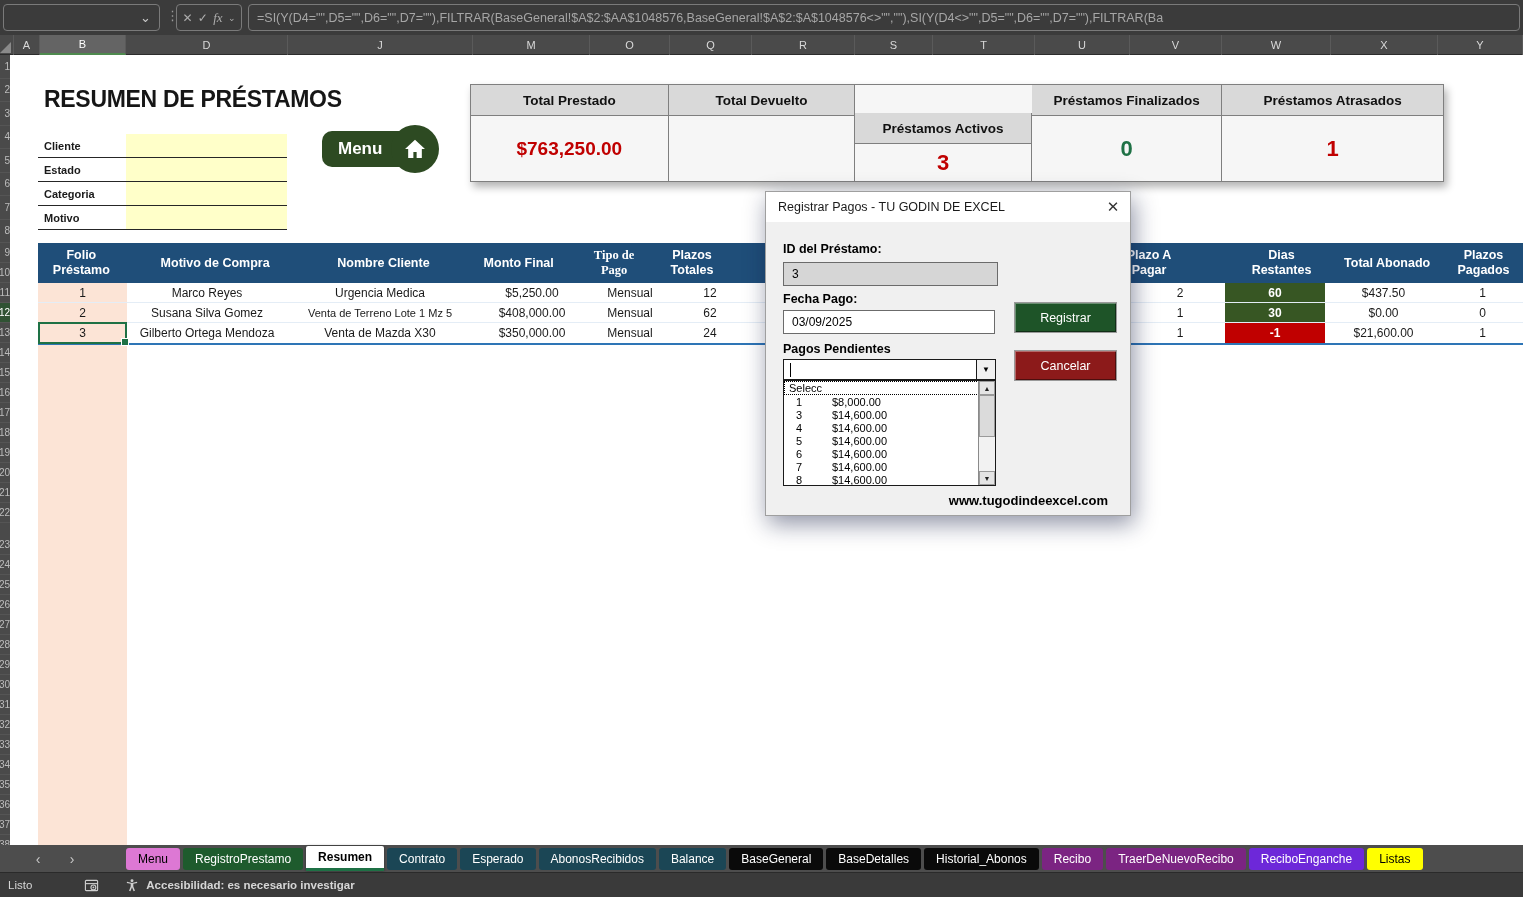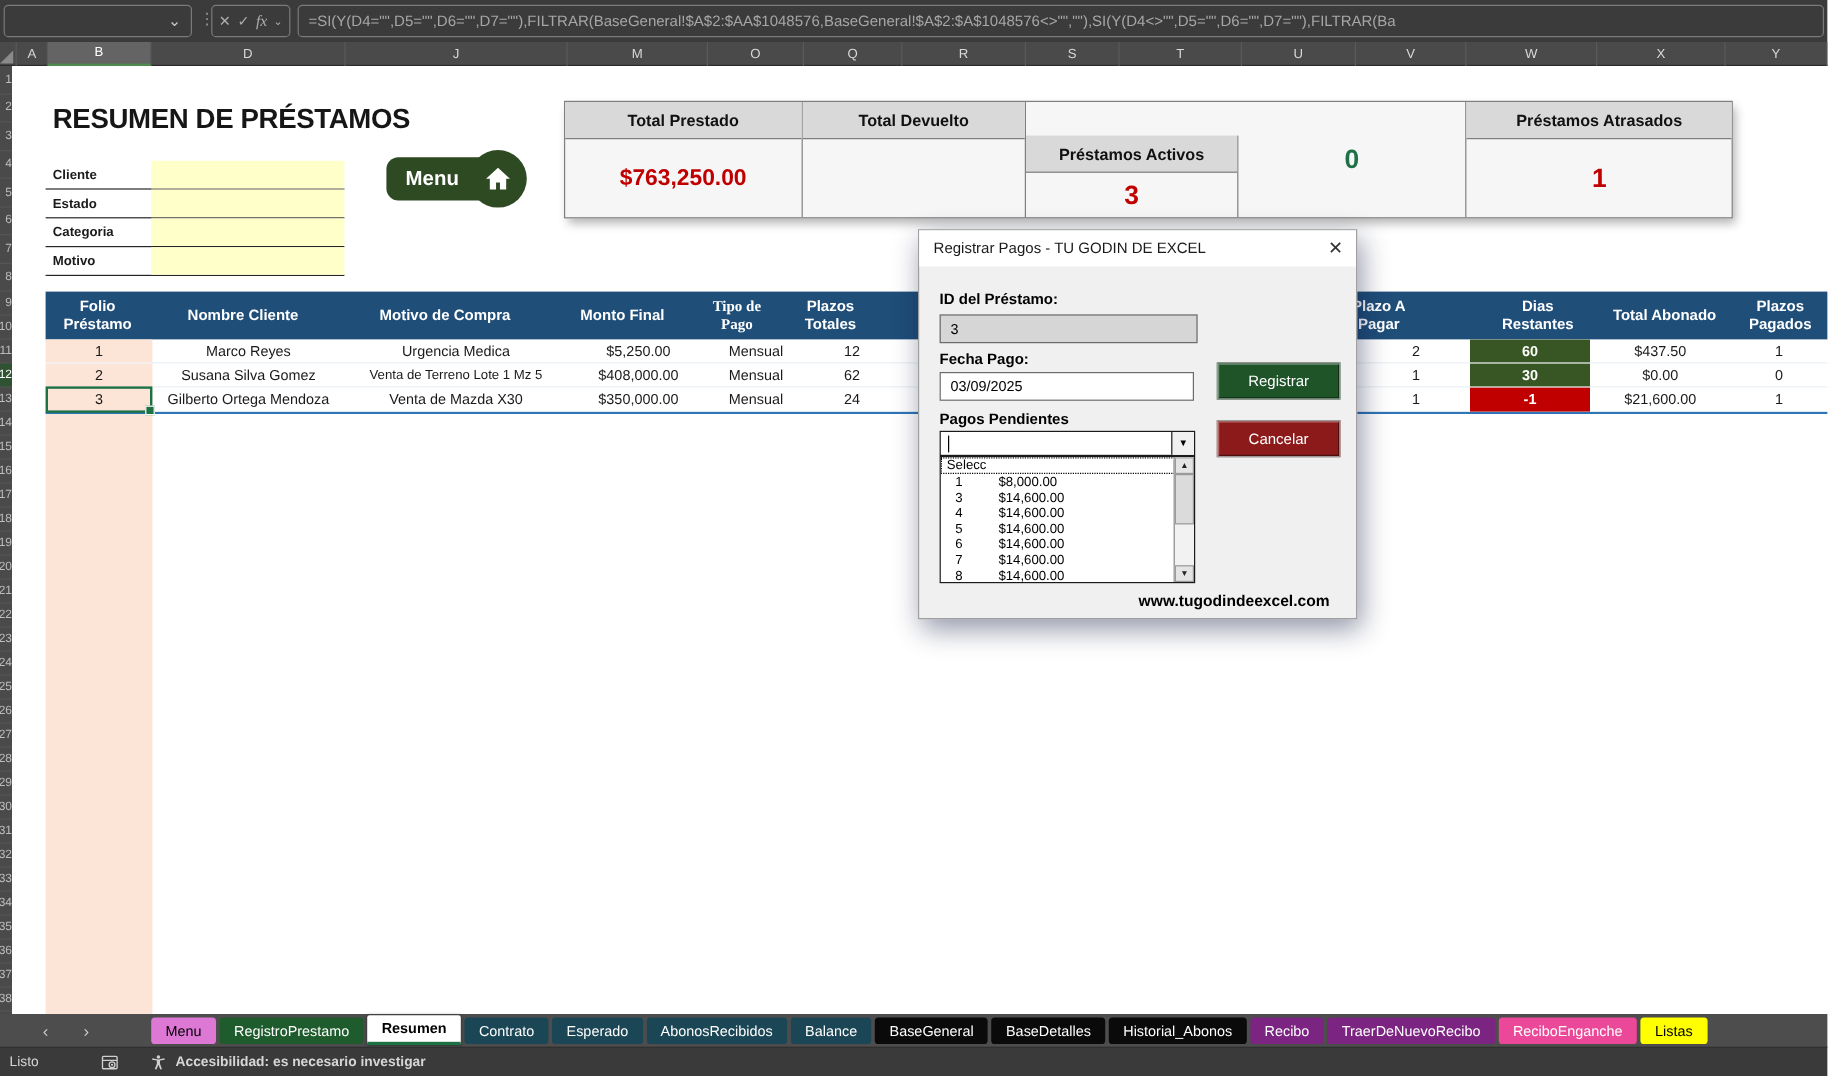--- a/index.html
+++ b/index.html
@@ -160,21 +160,21 @@
     <div class="rowcell" style="height: 20px;">13</div>
     <div class="rowcell" style="height: 20px;">14</div>
     <div class="rowcell" style="height: 20px;">15</div>
     <div class="rowcell" style="height: 20px;">16</div>
     <div class="rowcell" style="height: 20px;">17</div>
     <div class="rowcell" style="height: 20px;">18</div>
     <div class="rowcell" style="height: 20px;">19</div>
     <div class="rowcell" style="height: 20px;">20</div>
     <div class="rowcell" style="height: 20px;">21</div>
     <div class="rowcell" style="height: 20px;">22</div>
-    <div class="rowcell" style="height: 20px;">23</div>
+    <div class="rowcell" style="height: 20px; margin-top: 12px;">23</div>
     <div class="rowcell" style="height: 20px;">24</div>
     <div class="rowcell" style="height: 20px;">25</div>
     <div class="rowcell" style="height: 20px;">26</div>
     <div class="rowcell" style="height: 20px;">27</div>
     <div class="rowcell" style="height: 20px;">28</div>
     <div class="rowcell" style="height: 20px;">29</div>
     <div class="rowcell" style="height: 20px;">30</div>
     <div class="rowcell" style="height: 20px;">31</div>
     <div class="rowcell" style="height: 20px;">32</div>
     <div class="rowcell" style="height: 20px;">33</div>
@@ -221,33 +221,34 @@
       <div class="card-val" style="color: rgb(192, 0, 0);">$763,250.00</div>
     </div>
     <div class="card" style="width: 187px;">
       <div class="card-head">Total Devuelto</div>
     </div>
     <div class="card" style="width: 177px; margin-top: 28px;">
       <div class="card-head">Préstamos Activos</div>
       <div class="card-val count" style="color: rgb(192, 0, 0);">3</div>
     </div>
     <div class="card" style="width: 191px;">
+      <div class="card-head">Préstamos Finalizados</div>
       <div class="card-val count" style="color: rgb(30, 113, 69);">0</div>
     </div>
     <div class="card" style="width: 221px;">
       <div class="card-head">Préstamos Atrasados</div>
       <div class="card-val count" style="color: rgb(192, 0, 0);">1</div>
     </div>
   </div>
 
 <div class="loan-table" id="loantable">
     <div class="thead">
       <div class="th" style="width: 89px;">Folio Préstamo</div>
+      <div class="th" style="width: 186px;">Motivo de Compra</div>
       <div class="th" style="width: 160px;">Nombre Cliente</div>
-      <div class="th" style="width: 186px;">Motivo de Compra</div>
       <div class="th" style="width: 118px;">Monto Final</div>
       <div class="th" style="width: 78px; font-family: Liberation Serif, serif;">Tipo de Pago</div>
       <div class="th" style="width: 82px;">Plazos Totales</div>
       <div class="th" style="width: 384px;"></div>
       <div class="th" style="width: 90px;">Plazo A Pagar</div>
       <div class="th" style="width: 100px; margin-left: 40px;">Dias Restantes</div>
       <div class="th" style="width: 117px;">Total Abonado</div>
       <div class="th" style="width: 81px;">Plazos Pagados</div>
     </div>
     <div class="trow">
@@ -359,21 +360,21 @@
       <div class="tab active" style="background: rgb(255, 255, 255); color: rgb(0, 0, 0);">Resumen</div>
       <div class="tab" style="background: rgb(27, 70, 85); color: rgb(255, 255, 255);">Contrato</div>
       <div class="tab" style="background: rgb(27, 70, 85); color: rgb(255, 255, 255);">Esperado</div>
       <div class="tab" style="background: rgb(27, 70, 85); color: rgb(255, 255, 255);">AbonosRecibidos</div>
       <div class="tab" style="background: rgb(27, 70, 85); color: rgb(255, 255, 255);">Balance</div>
       <div class="tab" style="background: rgb(10, 10, 10); color: rgb(255, 255, 255);">BaseGeneral</div>
       <div class="tab" style="background: rgb(10, 10, 10); color: rgb(255, 255, 255);">BaseDetalles</div>
       <div class="tab" style="background: rgb(10, 10, 10); color: rgb(255, 255, 255);">Historial_Abonos</div>
       <div class="tab" style="background: rgb(123, 36, 130); color: rgb(255, 255, 255);">Recibo</div>
       <div class="tab" style="background: rgb(123, 36, 130); color: rgb(255, 255, 255);">TraerDeNuevoRecibo</div>
-      <div class="tab" style="background: #ec4899; color: rgb(255, 255, 255);">ReciboEnganche</div>
+      <div class="tab" style="background: #6d28d9; color: rgb(255, 255, 255);">ReciboEnganche</div>
       <div class="tab" style="background: rgb(255, 255, 0); color: rgb(0, 0, 0);">Listas</div>
     </div>
 </div>
 
 <div class="statusbar">
   <span class="sb-ready">Listo</span>
   <span class="sb-icon">
     <svg width="15" height="15" viewBox="0 0 16 16">
         <rect x="1.5" y="2.5" width="13" height="11" rx="1" fill="none" stroke="#CFCFCF" stroke-width="1.2"></rect>
         <line x1="1.5" y1="6" x2="14.5" y2="6" stroke="#CFCFCF" stroke-width="1.2"></line>

